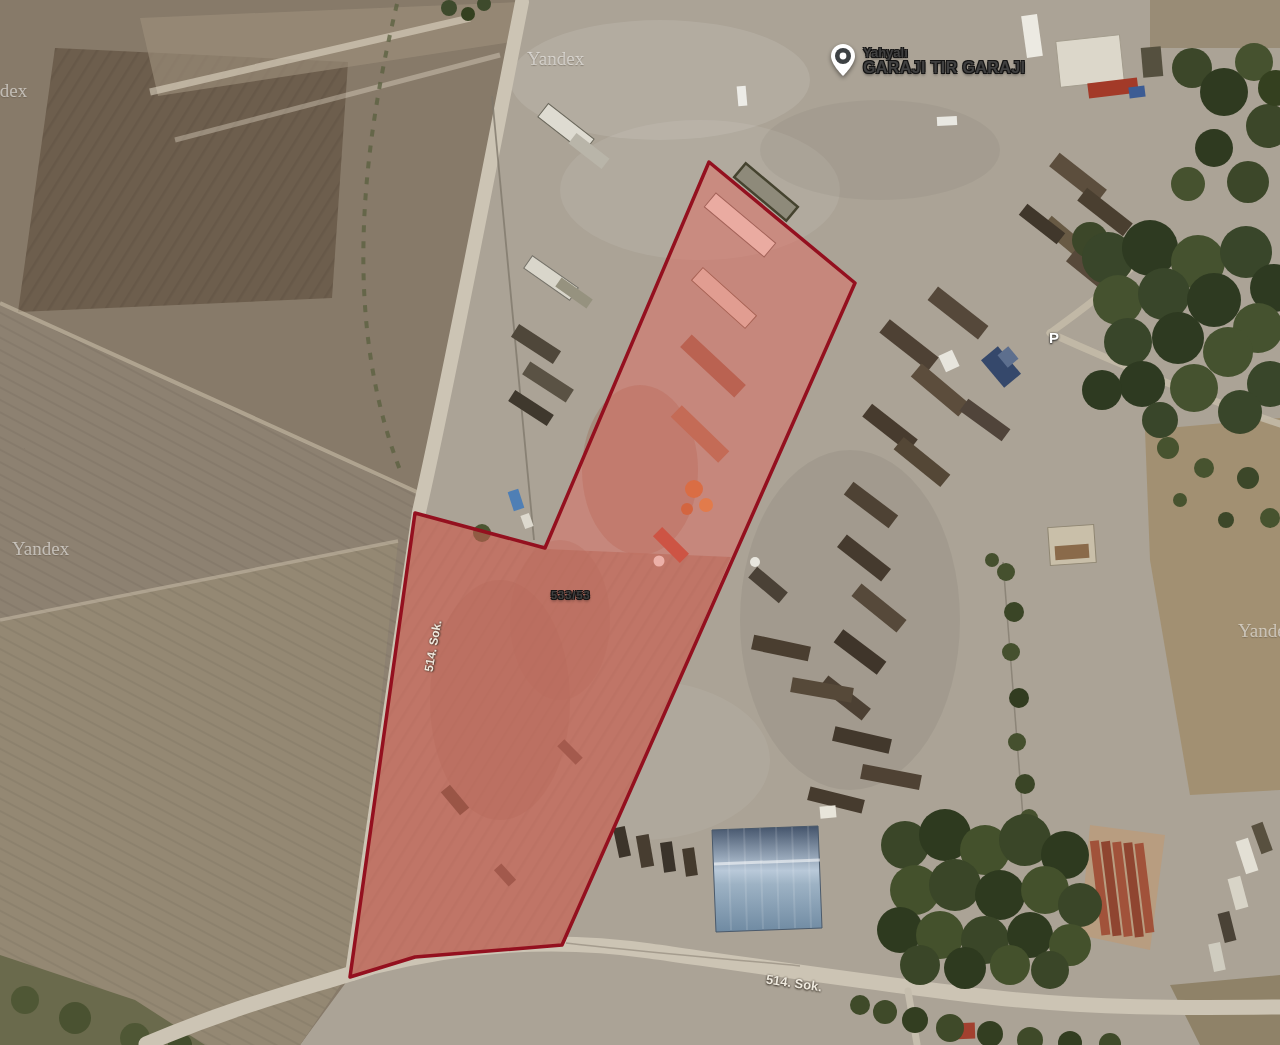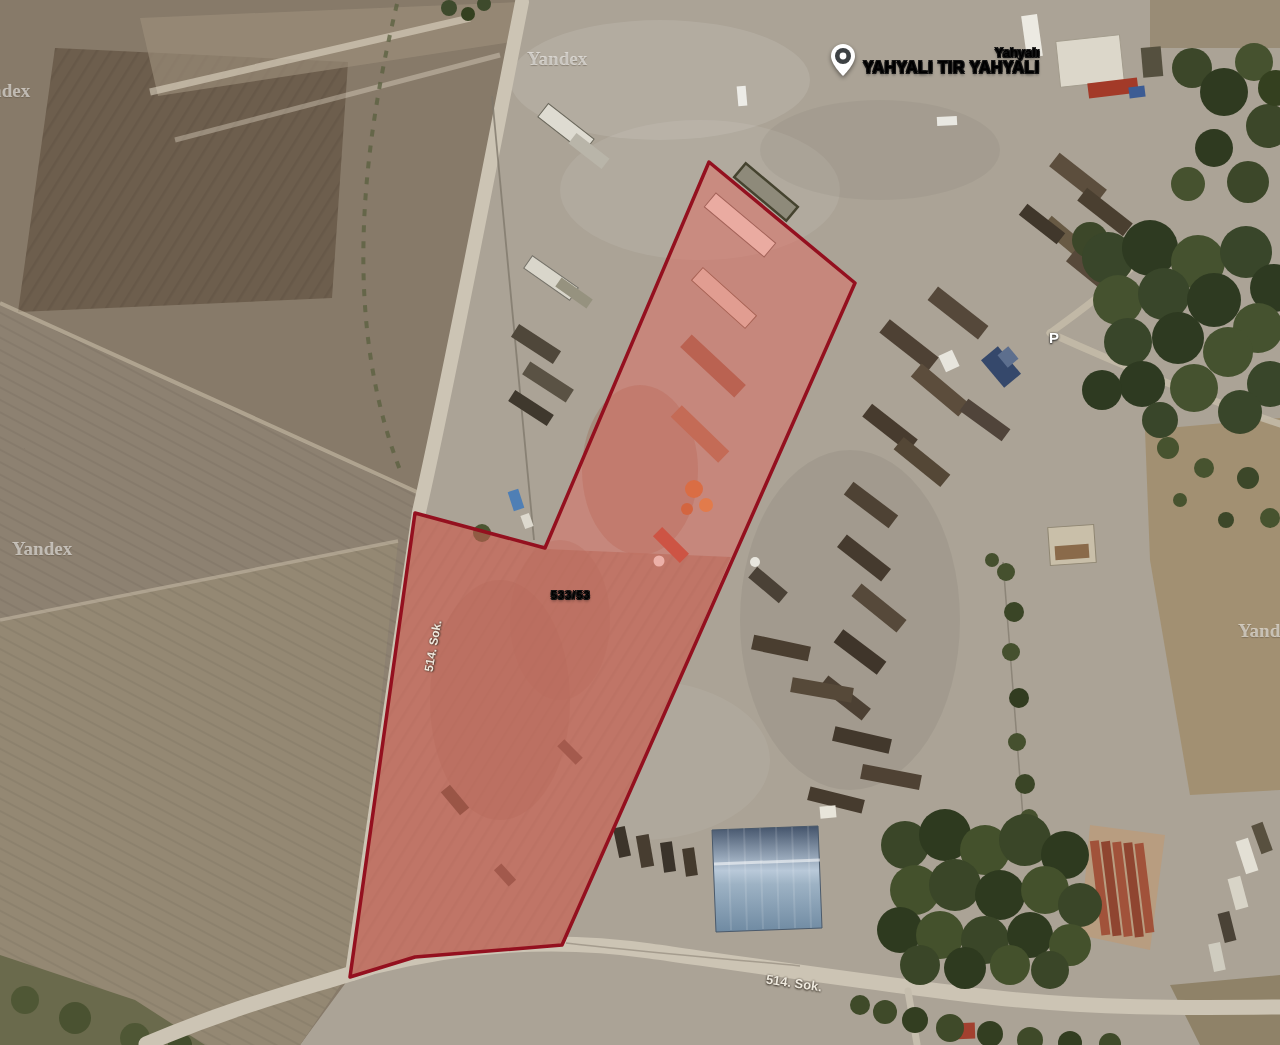--- a/index.html
+++ b/index.html
@@ -4,44 +4,43 @@
 <style>
   html,body{margin:0;padding:0;background:#222;}
   .stage{
     position:relative;width:1280px;height:1045px;overflow:hidden;
     background:#aba396;font-family:"Liberation Sans",sans-serif;
     -webkit-user-select:none;user-select:none;
   }
   .stage svg.imagery{position:absolute;left:0;top:0;}
   .lbl{position:absolute;white-space:nowrap;pointer-events:none;}
   .outlined{
-    color:#000000;font-weight:700;
+    color:#404040;font-weight:700;
     text-shadow:-1px -1px 0 #141414,1px -1px 0 #141414,-1px 1px 0 #141414,
                  1px 1px 0 #141414,0 2px 3px rgba(0,0,0,.55);
-    text-align:right;
   }
   .place-callout{position:absolute;left:826px;top:42px;display:flex;align-items:flex-start;}
   .place-pin{flex:0 0 auto;filter:drop-shadow(0 2px 2px rgba(0,0,0,.45));}
   .place-text{margin-left:3px;margin-top:4px;line-height:1.05;}
   .place-locality{font-size:13px;}
   .place-title{font-size:16px;letter-spacing:.4px;}
   .parcel-label{left:551px;top:589px;font-size:11px;letter-spacing:1px;}
   .street-label{
     color:#f3eee3;font-weight:700;font-size:12px;opacity:.95;
     text-shadow:0 1px 2px rgba(50,42,32,.95),0 0 2px rgba(50,42,32,.7);
   }
   .street-west{left:433px;top:646px;transform:translate(-50%,-50%) rotate(-80deg);}
   .street-south{left:794px;top:983px;font-size:13px;transform:translate(-50%,-50%) rotate(8deg);}
   .parking-glyph{
     left:1054px;top:337px;transform:translate(-50%,-50%);
     font-size:15px;font-weight:700;color:#fff;
     text-shadow:0 1px 2px rgba(30,30,30,.9),0 0 2px rgba(30,30,30,.8);
   }
   .watermark{
-    font-family:"Liberation Serif",serif;font-size:19px;font-weight:700;
+    font-family:"Liberation Serif",serif;font-size:19px;font-weight:400;
     color:rgba(255,255,255,.55);text-shadow:0 1px 1px rgba(80,70,55,.4);
   }
   .wm1{left:-30px;top:80px;}
   .wm2{left:12px;top:538px;}
   .wm3{left:527px;top:48px;}
   .wm4{left:1238px;top:620px;}
 </style>
 </head>
 <body>
 
@@ -296,21 +295,21 @@
   </svg>
 
   <div class="place-callout">
     <svg class="place-pin" width="34" height="40" viewBox="0 0 34 40">
       <path d="M17 2 C23.6 2 29 7.4 29 14 C29 22.5 17 34 17 34 C17 34 5 22.5 5 14 C5 7.4 10.4 2 17 2 Z" fill="#ffffff"></path>
       <circle cx="17" cy="14" r="8" fill="#3d4144"></circle>
       <circle cx="17" cy="14" r="3.4" fill="#ffffff"></circle>
     </svg>
     <div class="place-text">
       <div class="outlined place-locality">Yahyalı</div>
-      <div class="outlined place-title">YAHYALI TIR YAHYALI</div>
+      <div class="outlined place-title">GARAJI TIR GARAJI</div>
     </div>
   </div>
 
   <div class="lbl outlined parcel-label">533/53</div>
 
   <div class="lbl street-label street-west">514. Sok.</div>
   <div class="lbl street-label street-south">514. Sok.</div>
 
   <div class="lbl parking-glyph">P</div>
 

